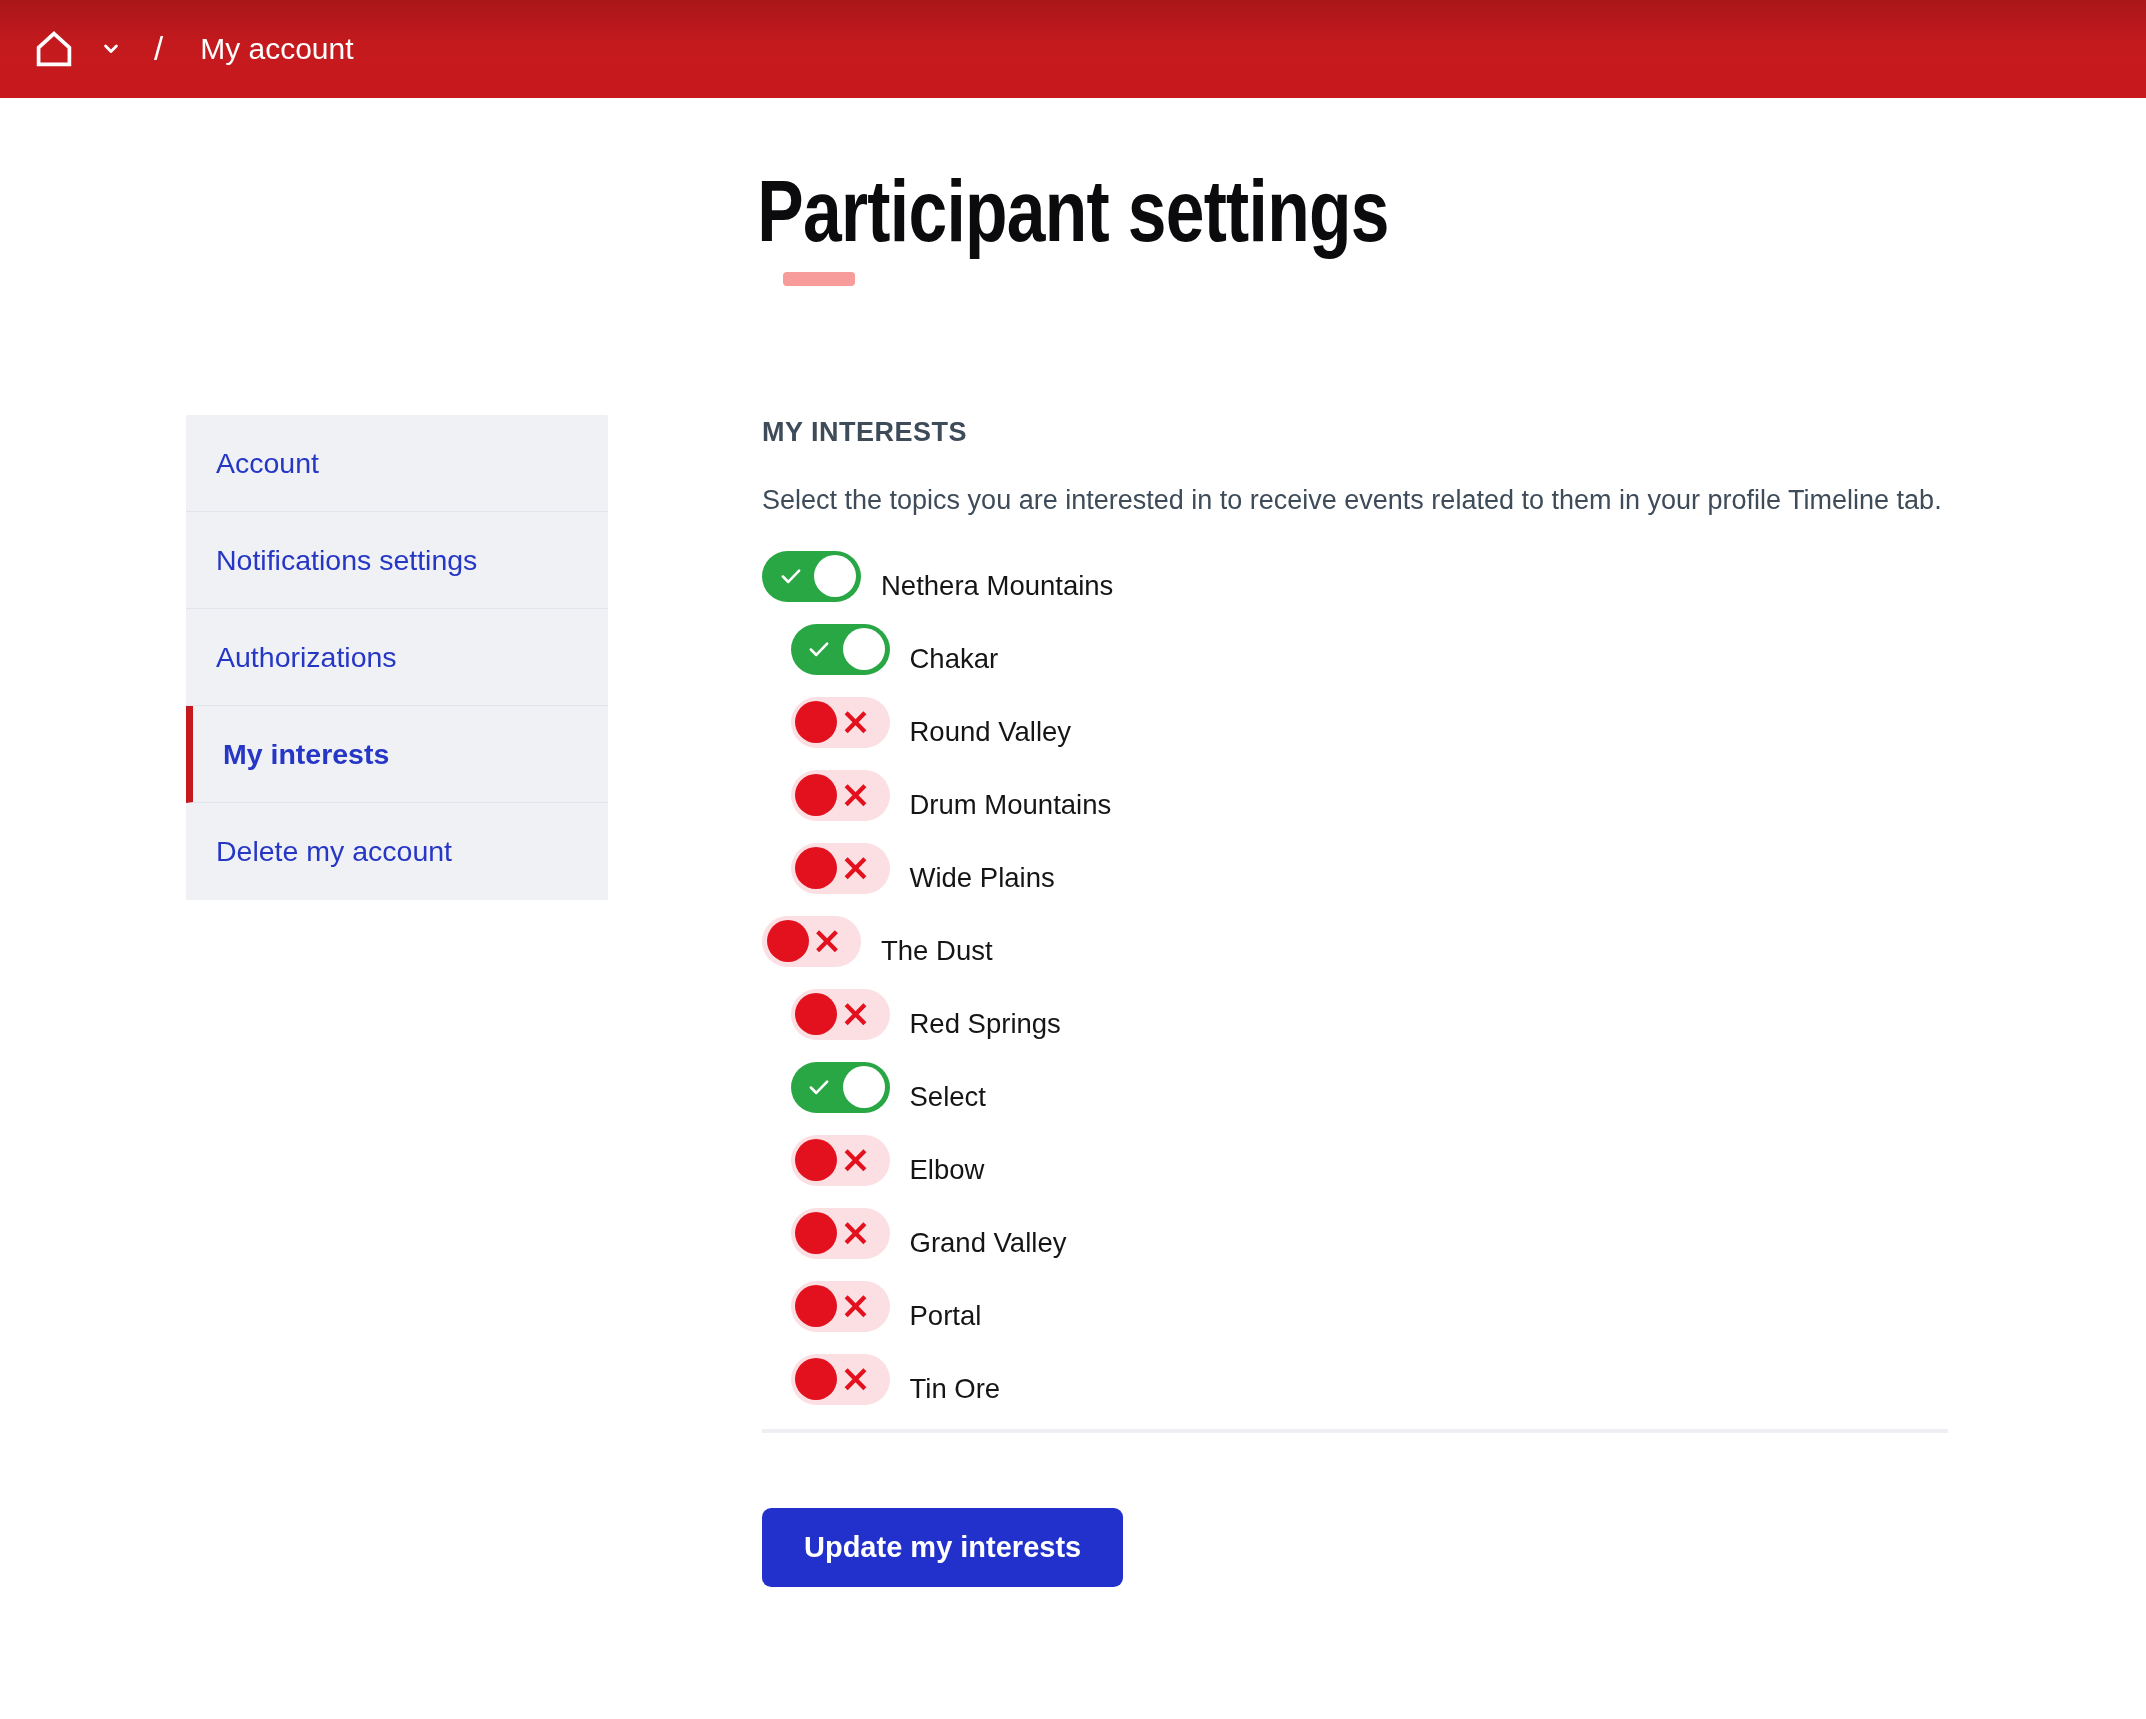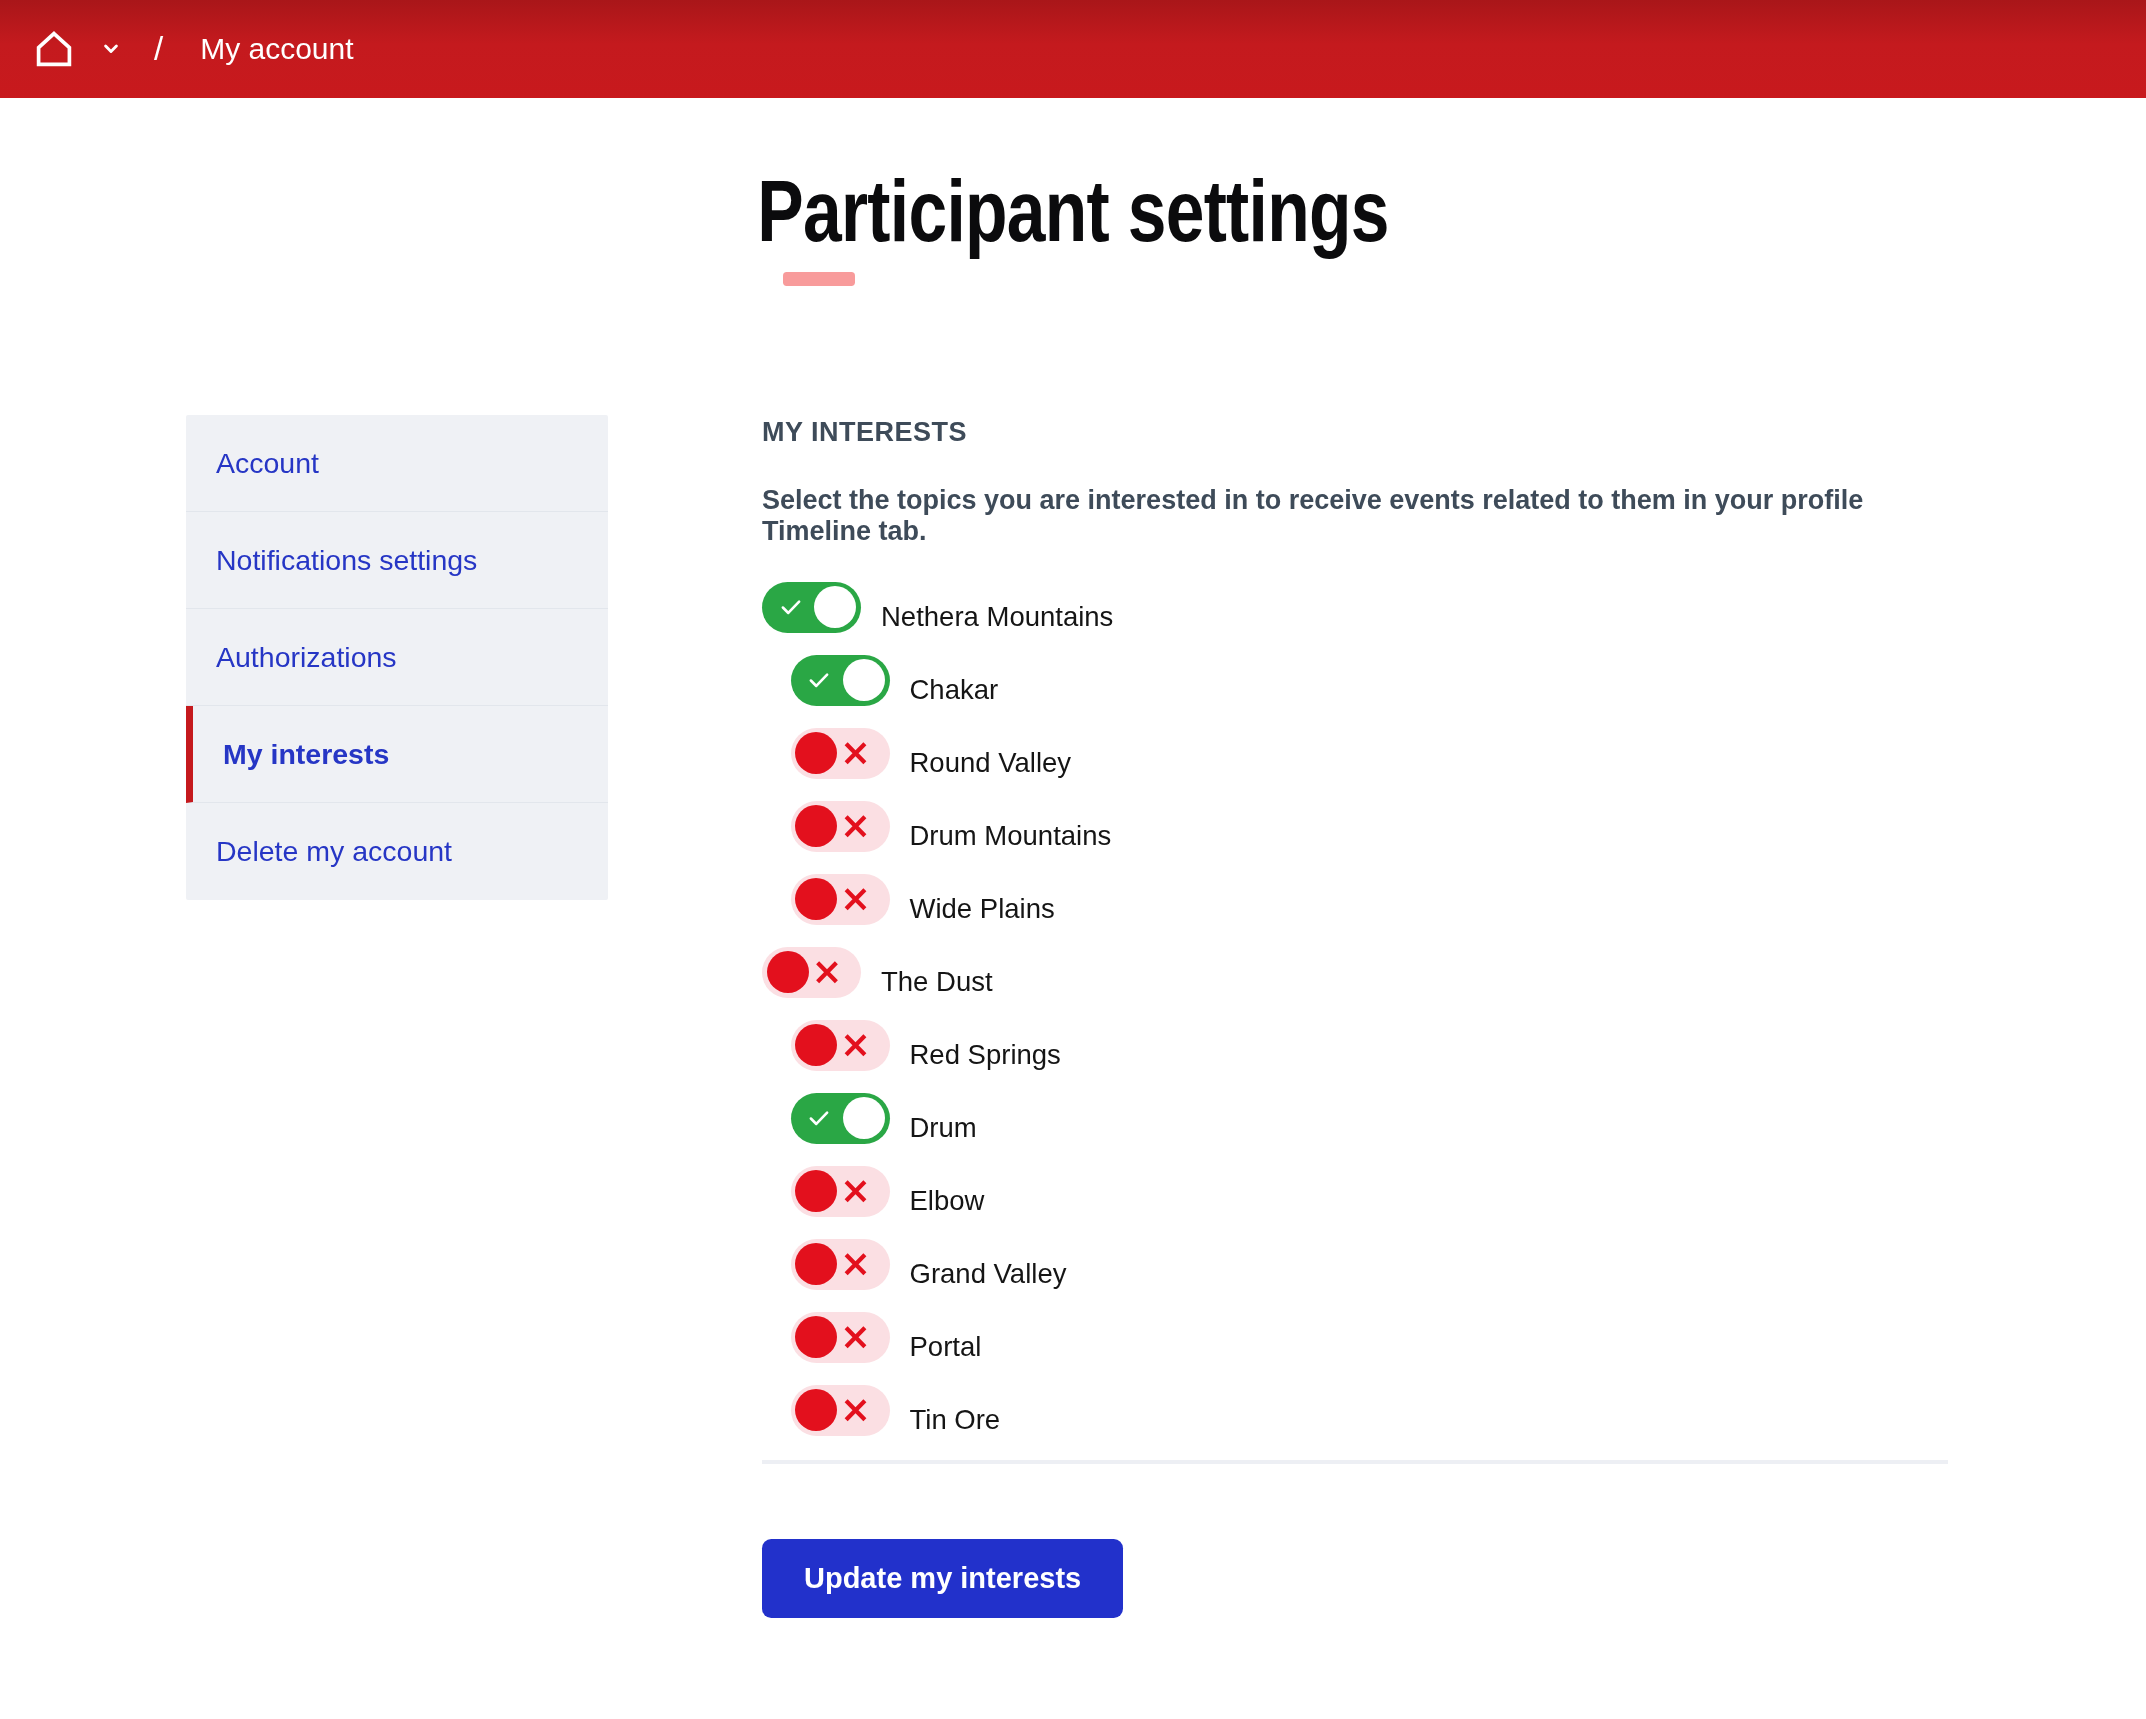--- a/index.html
+++ b/index.html
@@ -71,21 +71,21 @@
     border-left: 7.3px solid var(--header-bg);
   }
 
   
   .main { position: absolute; left: 762px; top: 415px; width: 1194px; }
   .section-title {
     margin: 1.8px 0 0; font-size: 27px; font-weight: 700;
     letter-spacing: 0.5px; color: var(--heading-slate);
   }
   .section-desc {
-    margin: 37px 0 0; font-size: 27px; font-weight: 700;
+    margin: 37px 0 0; font-size: 27px; font-weight: 400;
     color: var(--heading-slate);
   }
 
   .topics { margin-top: 35px; display: flex; flex-direction: column; gap: 22px; }
   .topic-row { display: flex; align-items: flex-end; gap: 20px; height: 51px; }
   .topic-row.child { margin-left: 28.5px; }
 
   .toggle {
     position: relative; flex: 0 0 auto;
     width: 99px; height: 51px; border-radius: 26px;
@@ -202,21 +202,21 @@
         </button>
         <span class="topic-label">Red Springs</span>
       </div>
       <div class="topic-row child">
         <button class="toggle on" role="switch" aria-checked="true">
           <svg class="check" viewBox="0 0 24 24">
             <path d="M4.5 12.5 L9.5 17.5 L19.5 7" fill="none" stroke="#ffffff" stroke-width="2.4" stroke-linecap="round" stroke-linejoin="round"></path>
           </svg>
           <span class="knob"></span>
         </button>
-        <span class="topic-label">Drum</span>
+        <span class="topic-label">Select</span>
       </div>
       <div class="topic-row child">
         <button class="toggle off" role="switch" aria-checked="false">
           <span class="knob"></span>
           <span class="cross">×</span>
         </button>
         <span class="topic-label">Elbow</span>
       </div>
       <div class="topic-row child">
         <button class="toggle off" role="switch" aria-checked="false">

